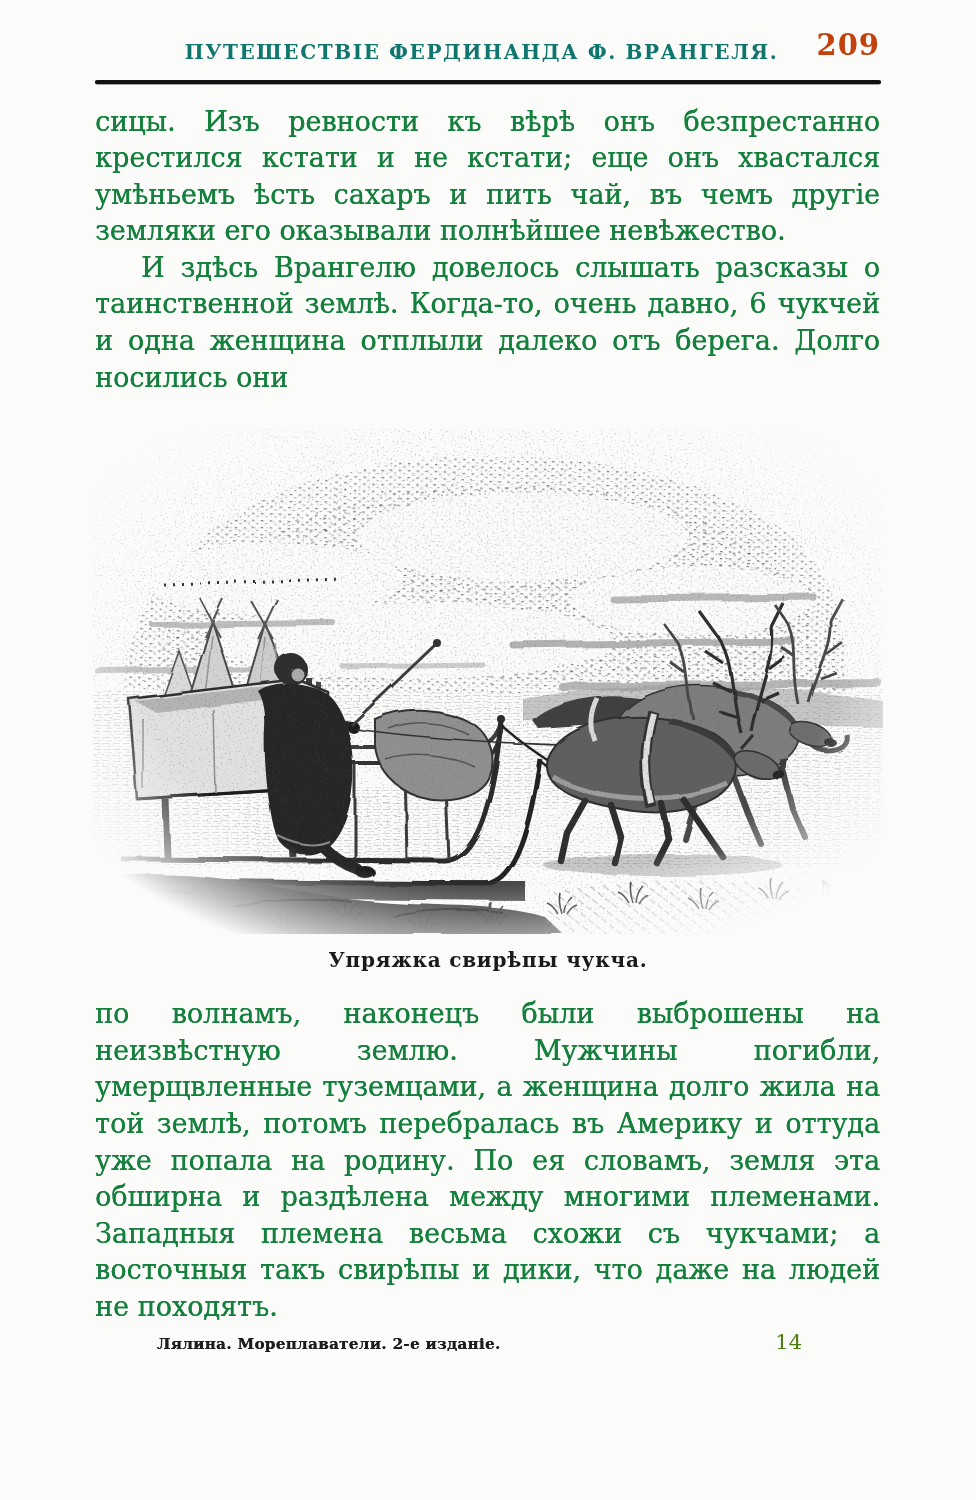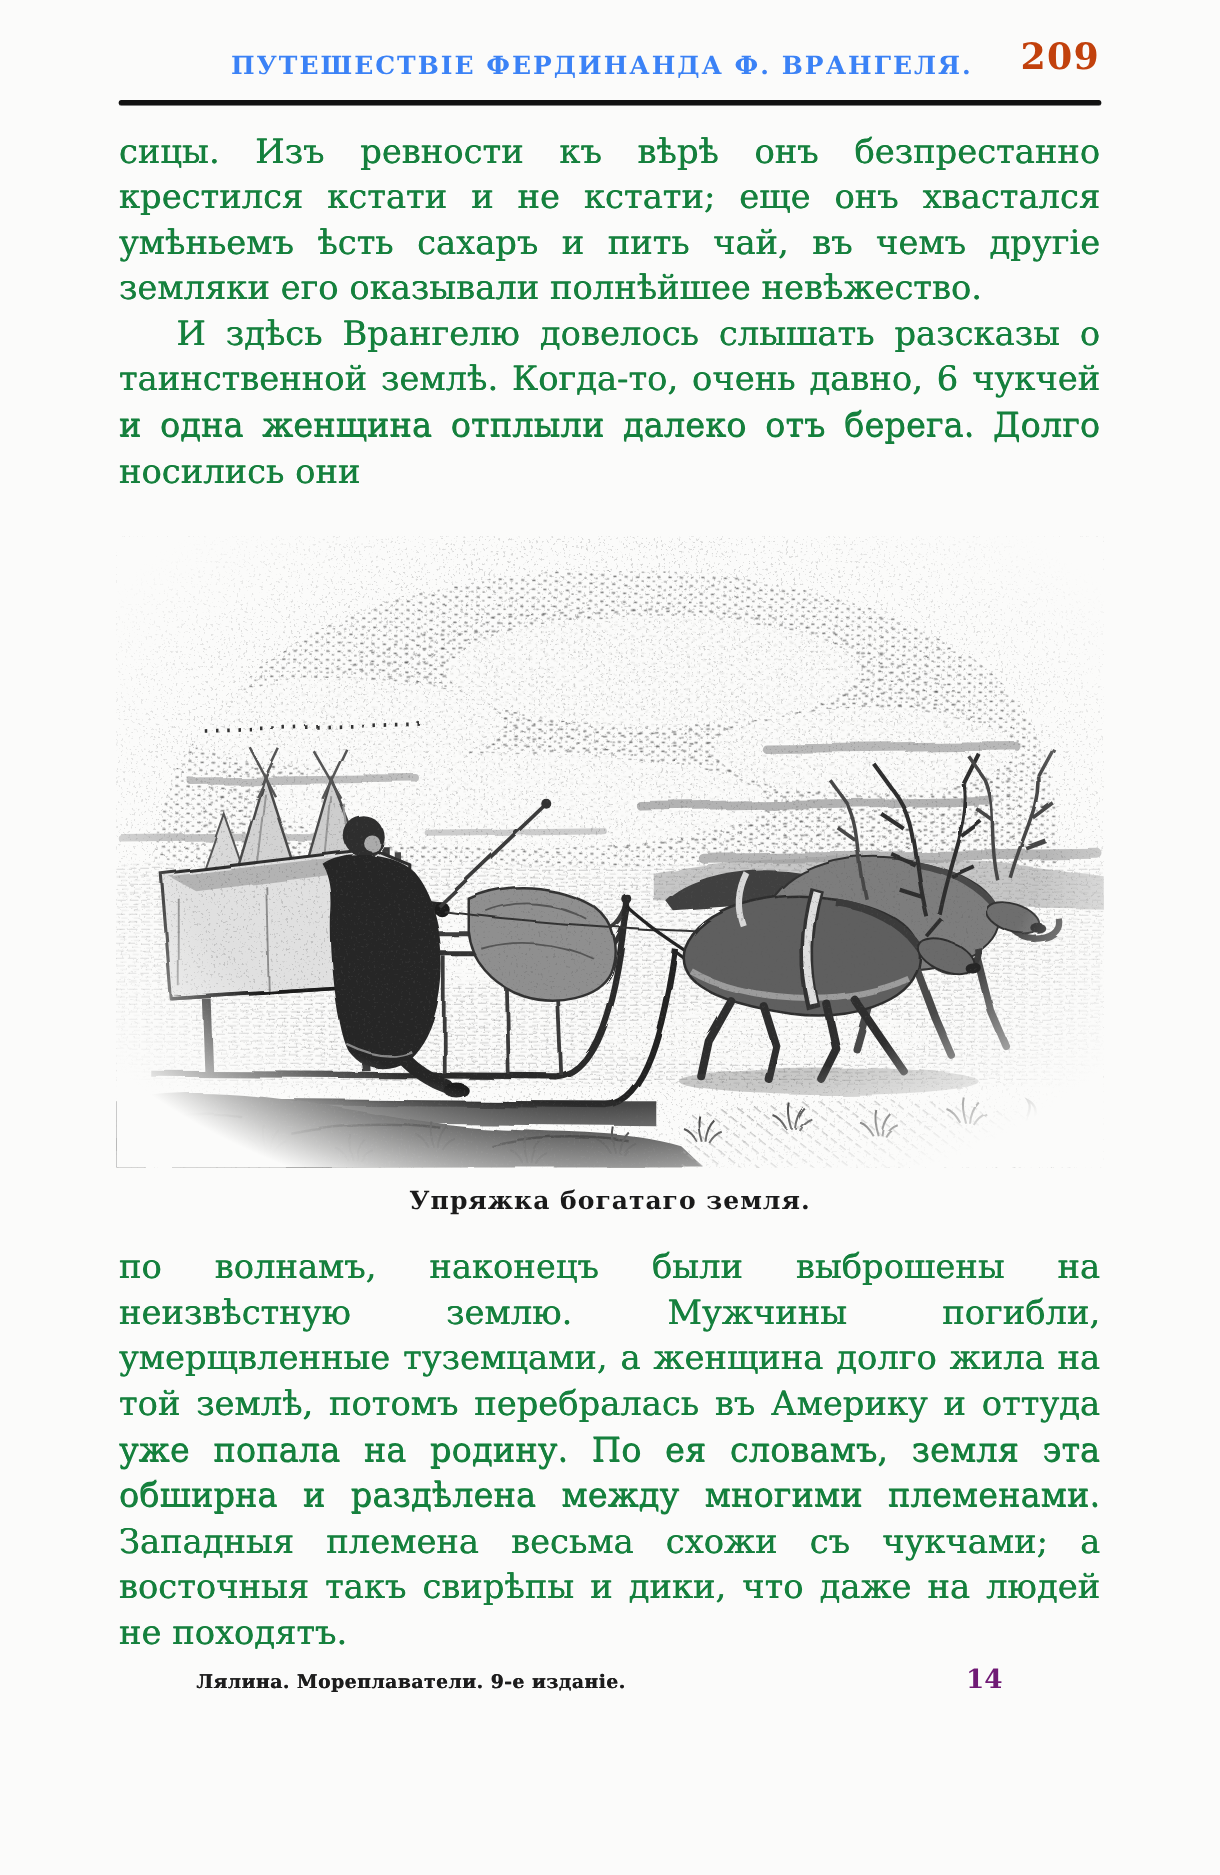--- a/index.html
+++ b/index.html
@@ -12,21 +12,21 @@
     position:relative;
   }
   .page{width:976px;height:1500px;position:relative;}
 
   
   .running-head{position:relative;margin:34px 96px 0 95px;height:36px;}
   .running-title{
     position:absolute;left:0;right:12px;top:6px;
     text-align:center;
     font-weight:bold;font-size:20px;letter-spacing:1.6px;
-    color:#3b82f6;
+    color:#0f766e;
   }
   .page-number{
     position:absolute;right:0;top:-6px;
     font-weight:bold;font-size:29px;letter-spacing:1px;color:#c2410c;
   }
   .head-rule{
     margin:10px 95px 0 95px;height:3.5px;background:#121212;border-radius:2px;
     box-shadow:0 0.5px 0 #555;
   }
 
@@ -56,21 +56,21 @@
     margin:4px 96px 0 95px;
     display:flex;justify-content:space-between;align-items:baseline;
   }
   .imprint{
     padding-left:62px;
     font-size:15px;font-weight:bold;letter-spacing:0.4px;color:#1d1d1d;
     text-shadow:0.3px 0 0 currentColor;
   }
   .sheet-number{
     padding-right:78px;
-    font-size:21px;font-weight:bold;color:#701a75;
+    font-size:21px;font-weight:normal;color:#4d7c0f;
   }
 </style>
 </head>
 <body>
 
 <div class="page">
 
   <div class="running-head">
     <div class="running-title">ПУТЕШЕСТВІЕ ФЕРДИНАНДА Ф. ВРАНГЕЛЯ.</div>
     <div class="page-number">209</div>
@@ -254,23 +254,23 @@
             <use href="#tuft" x="680" y="470"></use>
           <use href="#tuft" x="740" y="486"></use>
             <use href="#tuft" x="30" y="482"></use>
           <path d="M728,468 q6,-10 2,-16 q8,4 6,14 q6,-2 4,8" stroke="#333" stroke-width="1.8" fill="none"></path>
         </g>
       </g>
 
       <rect width="790" height="505" filter="url(#speck)" opacity="0.22"></rect>
       <rect width="790" height="505" fill="url(#fade)"></rect>
     </svg>
-    <figcaption>Упряжка богатаго земля.</figcaption>
+    <figcaption>Упряжка свирѣпы чукча.</figcaption>
   </figure>
 
   <p class="body-text after-figure">по волнамъ, наконецъ были выброшены на неизвѣстную землю. Мужчины погибли, умерщвленные туземцами, а женщина долго жила на той землѣ, потомъ перебралась въ Америку и оттуда уже попала на родину. По ея словамъ, земля эта обширна и раздѣлена между многими племенами. Западныя племена весьма схожи съ чукчами; а восточныя такъ свирѣпы и дики, что даже на людей не походятъ.</p>
 
   <div class="footer">
-    <span class="imprint">Лялина. Мореплаватели. 9-е изданіе.</span>
+    <span class="imprint">Лялина. Мореплаватели. 2-е изданіе.</span>
     <span class="sheet-number">14</span>
   </div>
 
 </div>
 
 </body></html>

